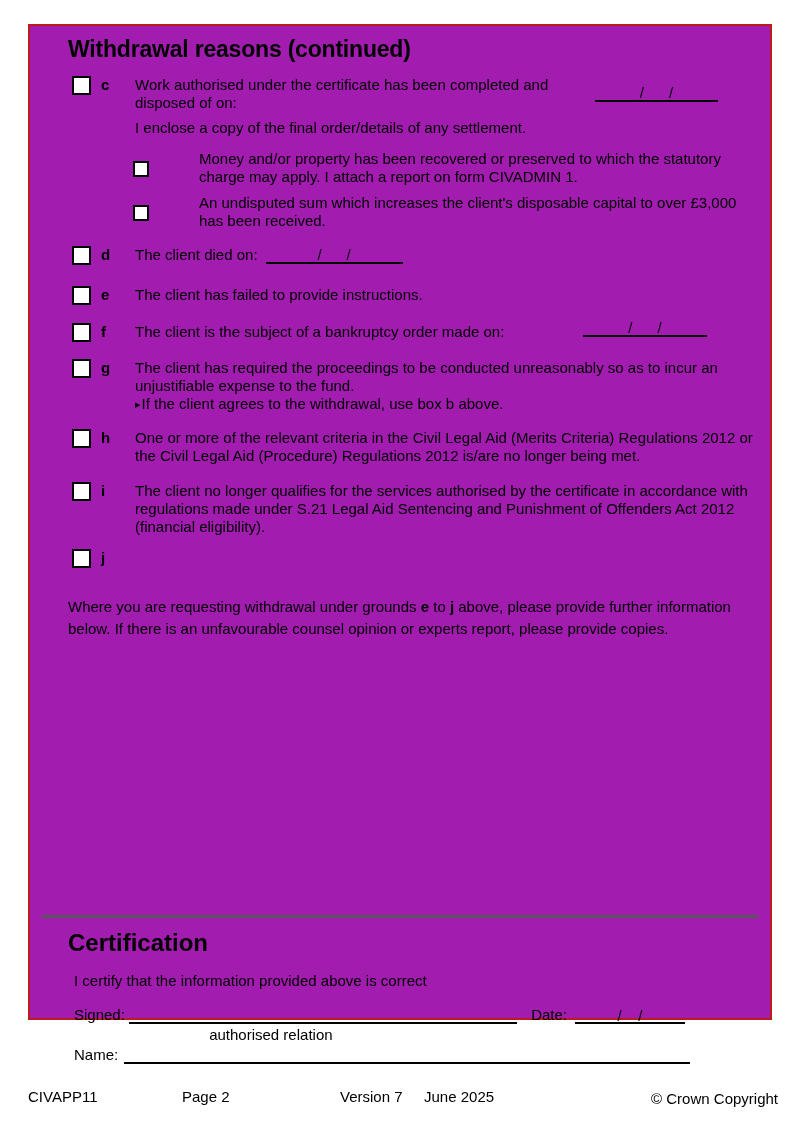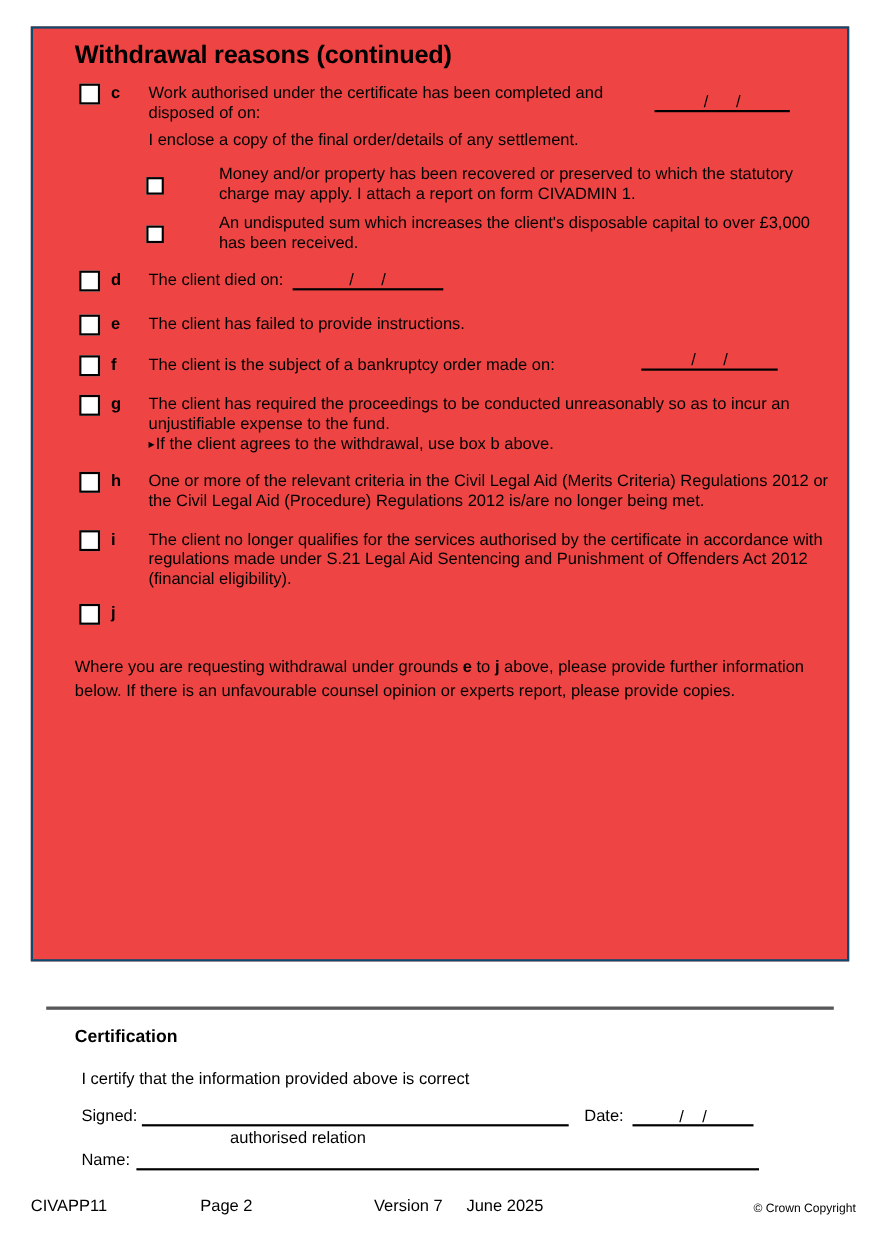--- a/index.html
+++ b/index.html
@@ -3,22 +3,22 @@
 <meta charset="utf-8">
 <style>
   * { margin:0; padding:0; box-sizing:border-box; }
   html,body { background:#fff; }
   body {
     width:800px; height:1130px; position:relative;
     font-family:"Liberation Sans", sans-serif;
     font-size:15px; line-height:18px; color:#000;
   }
   .sheet {
-    position:absolute; left:28px; top:24px; width:744px; height:850px;
-    border:2px solid #0c4a6e; background:#ef4444;
+    position:absolute; left:28px; top:24px; width:744px; height:996px;
+    border:2px solid #b91c1c; background:#a21caf;
   }
   h1.page-title {
     font-size:23px; line-height:26px; font-weight:bold;
     margin:10px 0 0 38px; letter-spacing:-0.2px;
   }
   .item { display:flex; align-items:flex-start; padding-left:42px; }
   .cb {
     flex:none; width:19px; height:19px; border:2px solid #000;
     margin-top:0; background:#fff; cursor:pointer;
   }
@@ -53,21 +53,21 @@
     margin-top:2px; background:#fff; cursor:pointer;
   }
   .sub-text { margin-left:8px; flex:1; padding-right:6px; }
   .g-note { margin-top:0; }
   .arrow-glyph { font-size:11px; display:inline-block; transform:translateY(-1px); margin-right:1px; }
   .note-par {
     margin:28px 28px 0 38px; line-height:22px;
   }
   .cert { position:absolute; left:0; right:0; top:889px; }
   .divider { height:3px; background:#58585a; margin:0 12px; }
-  h2.cert-title { font-size:16px; line-height:24px; font-weight:bold; margin:13px 0 0 38px; }
+  h2.cert-title { font-size:24px; line-height:24px; font-weight:bold; margin:13px 0 0 38px; }
   .cert-statement { margin:17px 0 0 44px; }
   .signed-row {
     display:flex; align-items:flex-end; margin:16px 85px 0 44px;
   }
   .flabel { flex:none; padding-bottom:0; }
   .sig-line {
     flex:1; height:17px; border-bottom:2px solid #000; margin-left:4px; position:relative;
   }
   .sig-caption { position:absolute; left:62px; top:19px; width:160px; text-align:center; white-space:nowrap; }
   .date-label { margin-left:14px; }
@@ -76,21 +76,21 @@
     border-bottom:2px solid #000; text-align:center; white-space:pre;
   }
   .name-row { display:flex; align-items:flex-end; margin:22px 80px 0 44px; }
   .name-line { flex:1; height:17px; border-bottom:2px solid #000; margin-left:6px; }
   .footer { position:absolute; left:0; top:1088px; width:800px; height:24px;padding-left:29px; }
   .footer span { position:absolute; white-space:nowrap; }
   .f-id { left:28px; }
   .f-page { left:182px; }
   .f-version { left:340px; }
   .f-date { left:424px; }
-  .f-copy { right:22px; top:2px; font-size:11px; }
+  .f-copy { right:22px; top:2px; font-size:15px; }
 </style>
 </head>
 <body>
 
 <div class="sheet">
 
   <h1 class="page-title">Withdrawal reasons (continued)</h1>
 
   <div class="item mt-c">
     <span class="cb"></span>

